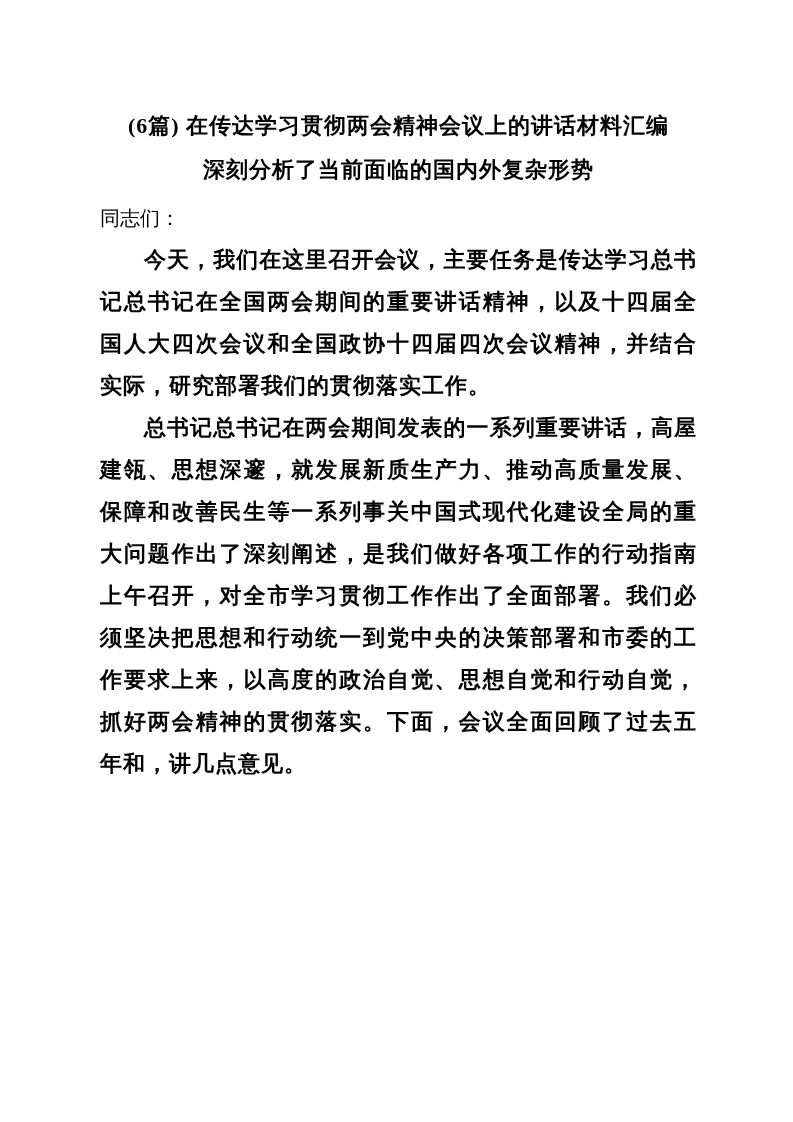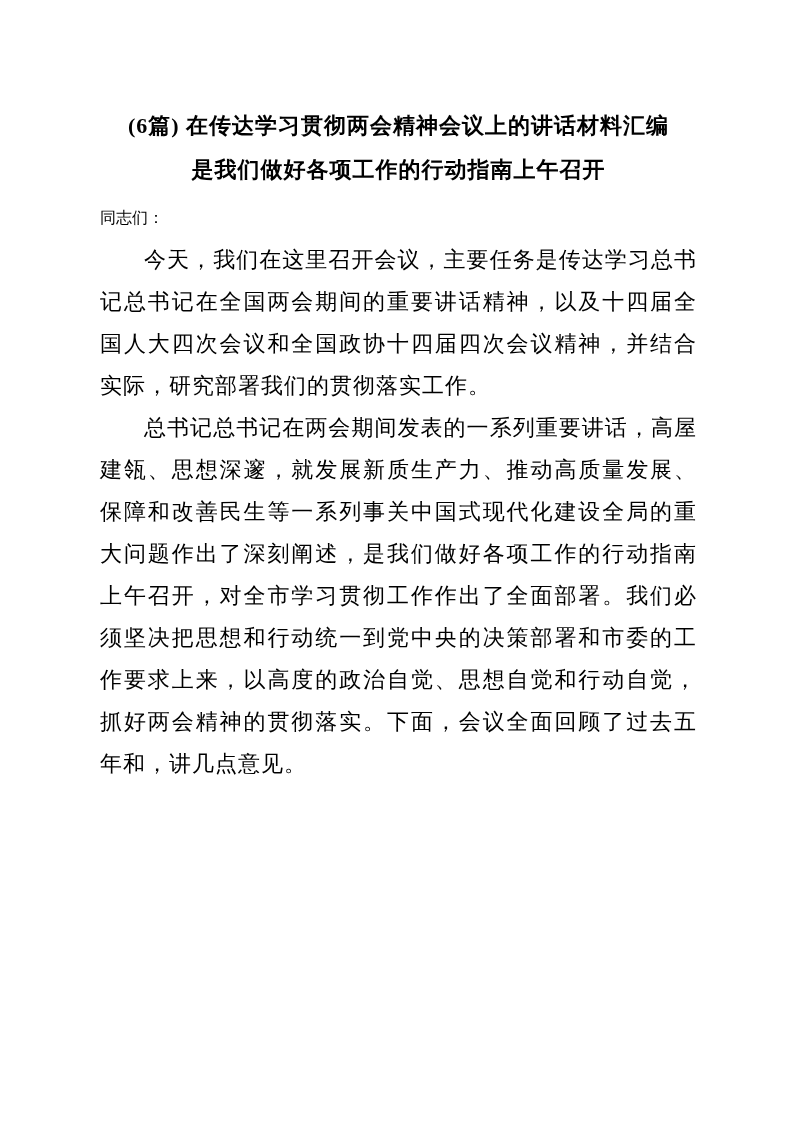--- a/index.html
+++ b/index.html
@@ -23,36 +23,37 @@
   .doc-subtitle {
     margin: 0;
     font-size: 22px;
     font-weight: 700;
     line-height: 44px;
     text-align: center;
     letter-spacing: 1px;
   }
   .salutation {
     margin: 5px 0 0 0;
-    font-size: 16px;
+    font-size: 20px;
     line-height: 42px;
     text-indent: 0;
   }
   .body-para {
     margin: 0;
     font-size: 22px;
     line-height: 42px;
     text-align: justify;
     text-justify: inter-ideograph;
     text-indent: 2em;
     letter-spacing: 1px;
+    font-weight: bold;
   }
 </style>
 </head>
 <body>
 
 <div class="page">
   <h1 class="doc-title">(6篇) 在传达学习贯彻两会精神会议上的讲话材料汇编</h1>
-  <h2 class="doc-subtitle">是我们做好各项工作的行动指南上午召开</h2>
+  <h2 class="doc-subtitle">深刻分析了当前面临的国内外复杂形势</h2>
   <p class="salutation">同志们：</p>
   <p class="body-para">今天，我们在这里召开会议，主要任务是传达学习总书记总书记在全国两会期间的重要讲话精神，以及十四届全国人大四次会议和全国政协十四届四次会议精神，并结合实际，研究部署我们的贯彻落实工作。</p>
   <p class="body-para">总书记总书记在两会期间发表的一系列重要讲话，高屋建瓴、思想深邃，就发展新质生产力、推动高质量发展、保障和改善民生等一系列事关中国式现代化建设全局的重大问题作出了深刻阐述，是我们做好各项工作的行动指南上午召开，对全市学习贯彻工作作出了全面部署。我们必须坚决把思想和行动统一到党中央的决策部署和市委的工作要求上来，以高度的政治自觉、思想自觉和行动自觉，抓好两会精神的贯彻落实。下面，会议全面回顾了过去五年和，讲几点意见。</p>
 </div>
 
 </body></html>

